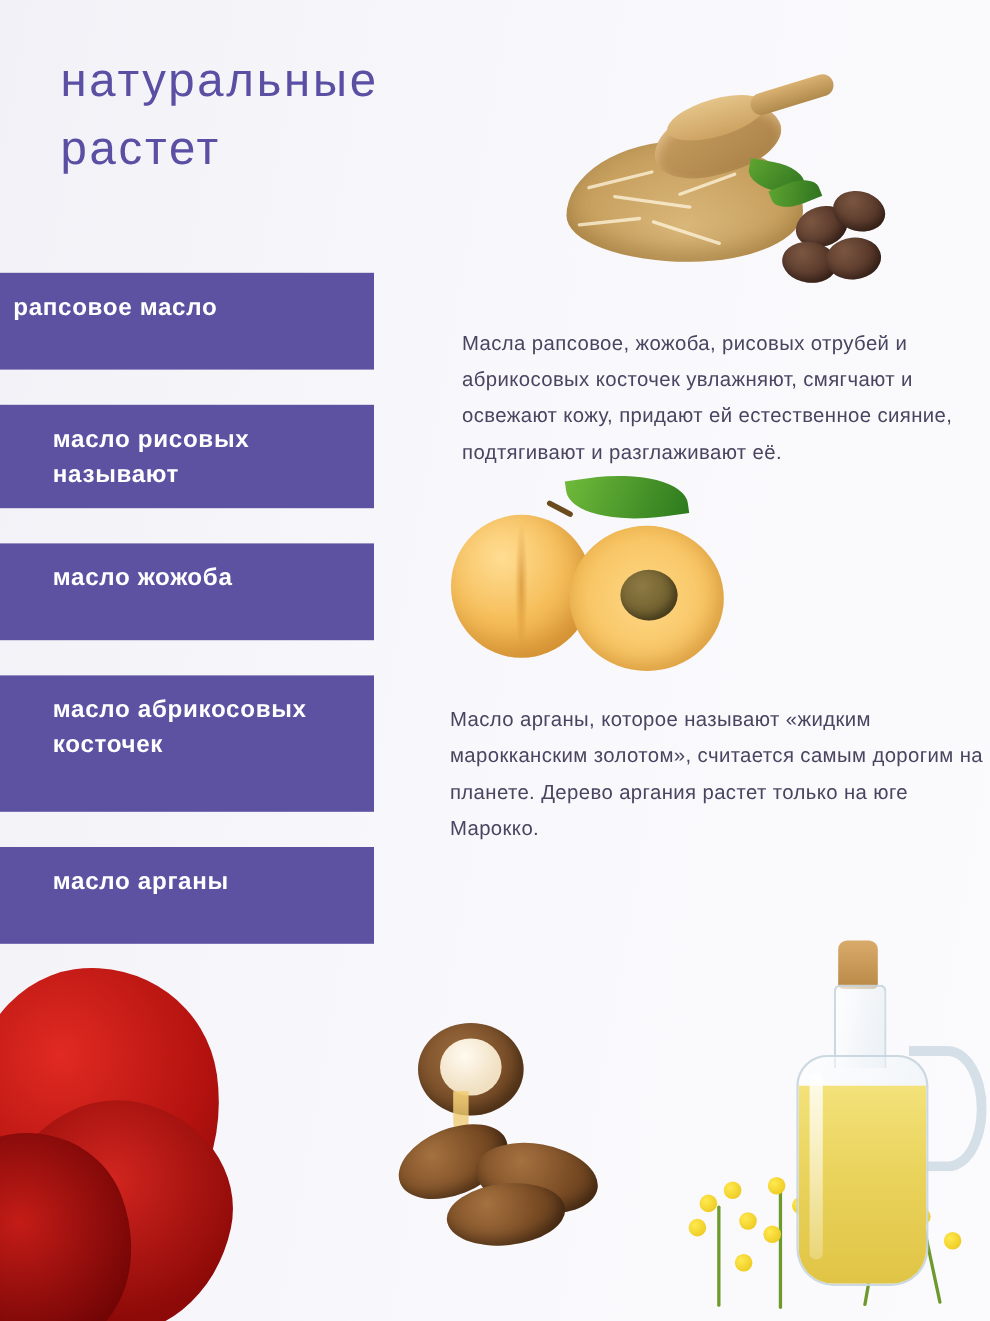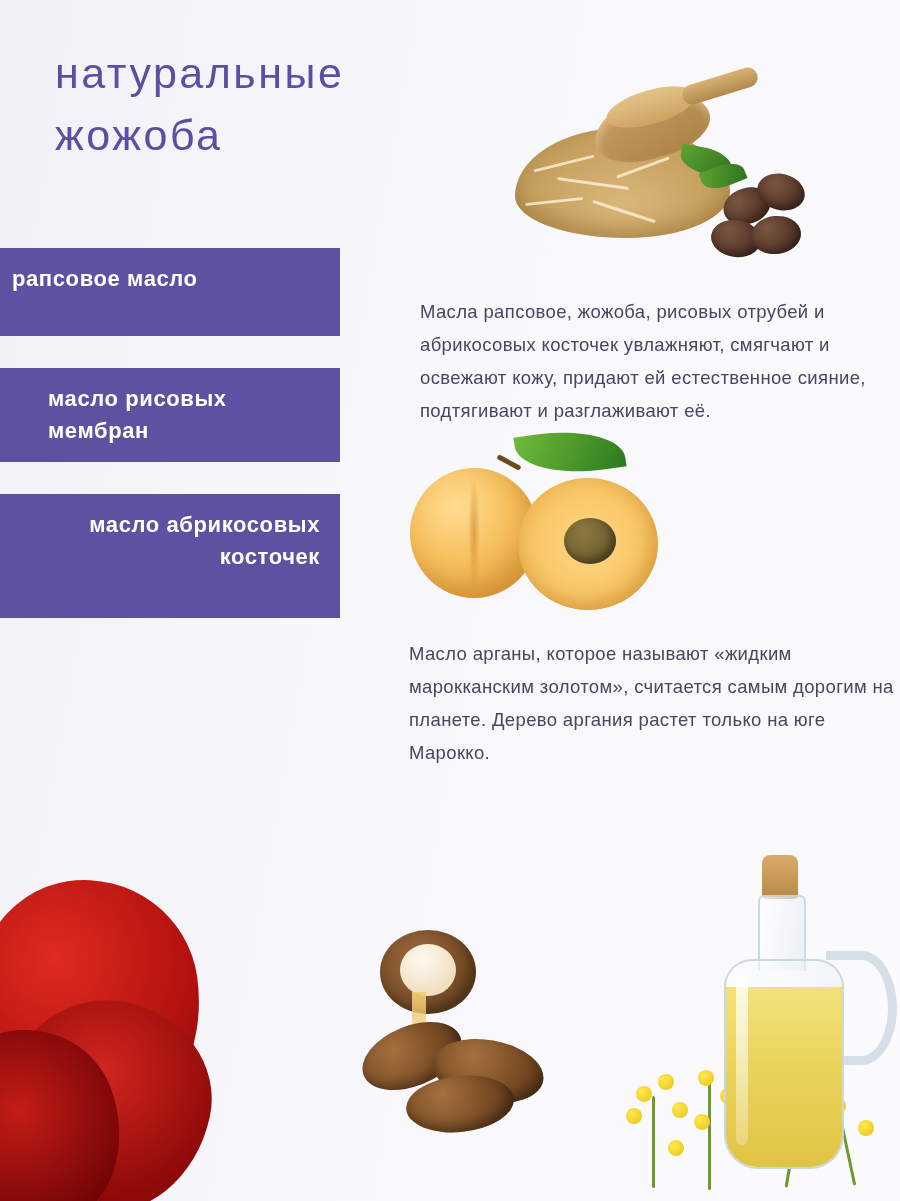--- a/index.html
+++ b/index.html
@@ -50,21 +50,21 @@
     line-height: 1.45;
     letter-spacing: 0.6px;
     padding: 15px 20px 15px 48px;
     box-sizing: border-box;
     margin-bottom: 32px;
   }
   .label-row:last-child { margin-bottom: 0; }
   .label-row.r1 { min-height: 88px; padding-left: 12px; }
   .label-row.r2 { min-height: 88px; }
   .label-row.r3 { min-height: 88px; }
-  .label-row.r4 { min-height: 124px; text-align: right; }
+  .label-row.r4 { min-height: 124px; }
   .label-row.r5 { min-height: 88px; }
 
   
   .para {
     position: absolute;
     color: #4a4460;
     font-size: 18.5px;
     line-height: 1.78;
     letter-spacing: 0.35px;
     width: 490px;
@@ -248,21 +248,21 @@
     left: 612px; top: 1068px; width: 290px; height: 135px;
   }
 </style>
 </head>
 <body>
 
 <div class="page">
 
   <div class="title">
     <div>натуральные</div>
-    <div>жожоба</div>
+    <div>растет</div>
   </div>
 
   <div class="art oats">
     <div class="oat-pile"></div>
     <div class="oat-streak" style="left:28px;top:92px;width:62px;transform:rotate(-14deg);"></div>
     <div class="oat-streak" style="left:52px;top:112px;width:72px;transform:rotate(8deg);"></div>
     <div class="oat-streak" style="left:20px;top:130px;width:58px;transform:rotate(-6deg);"></div>
     <div class="oat-streak" style="left:86px;top:140px;width:66px;transform:rotate(18deg);"></div>
     <div class="oat-streak" style="left:110px;top:96px;width:56px;transform:rotate(-20deg);"></div>
     <div class="scoop-bowl"></div>
@@ -271,22 +271,24 @@
     <div class="leaf-g l1"></div>
     <div class="leaf-g l2"></div>
     <div class="bean b1"></div>
     <div class="bean b2"></div>
     <div class="bean b3"></div>
     <div class="bean b4"></div>
   </div>
 
   <div class="labels">
     <div class="label-row r1">рапсовое масло</div>
-    <div class="label-row r2">масло рисовых мембран</div>
+    <div class="label-row r2">масло рисовых называют</div>
+    <div class="label-row r3">масло жожоба</div>
     <div class="label-row r4">масло абрикосовых косточек</div>
+    <div class="label-row r5">масло арганы</div>
   </div>
 
   <div class="para p1">Масла рапсовое, жожоба, рисовых отрубей и абрикосовых косточек увлажняют, смягчают и освежают кожу, придают ей естественное сияние, подтягивают и разглаживают её.</div>
   <div class="para p2">Масло арганы, которое называют «жидким марокканским золотом», считается самым дорогим на планете. Дерево аргания растет только на юге Марокко.</div>
 
   <div class="art apricots">
     <div class="apricot-leaf"></div>
     <div class="apricot-stem"></div>
     <div class="apricot-whole"></div>
     <div class="apricot-crease"></div>

